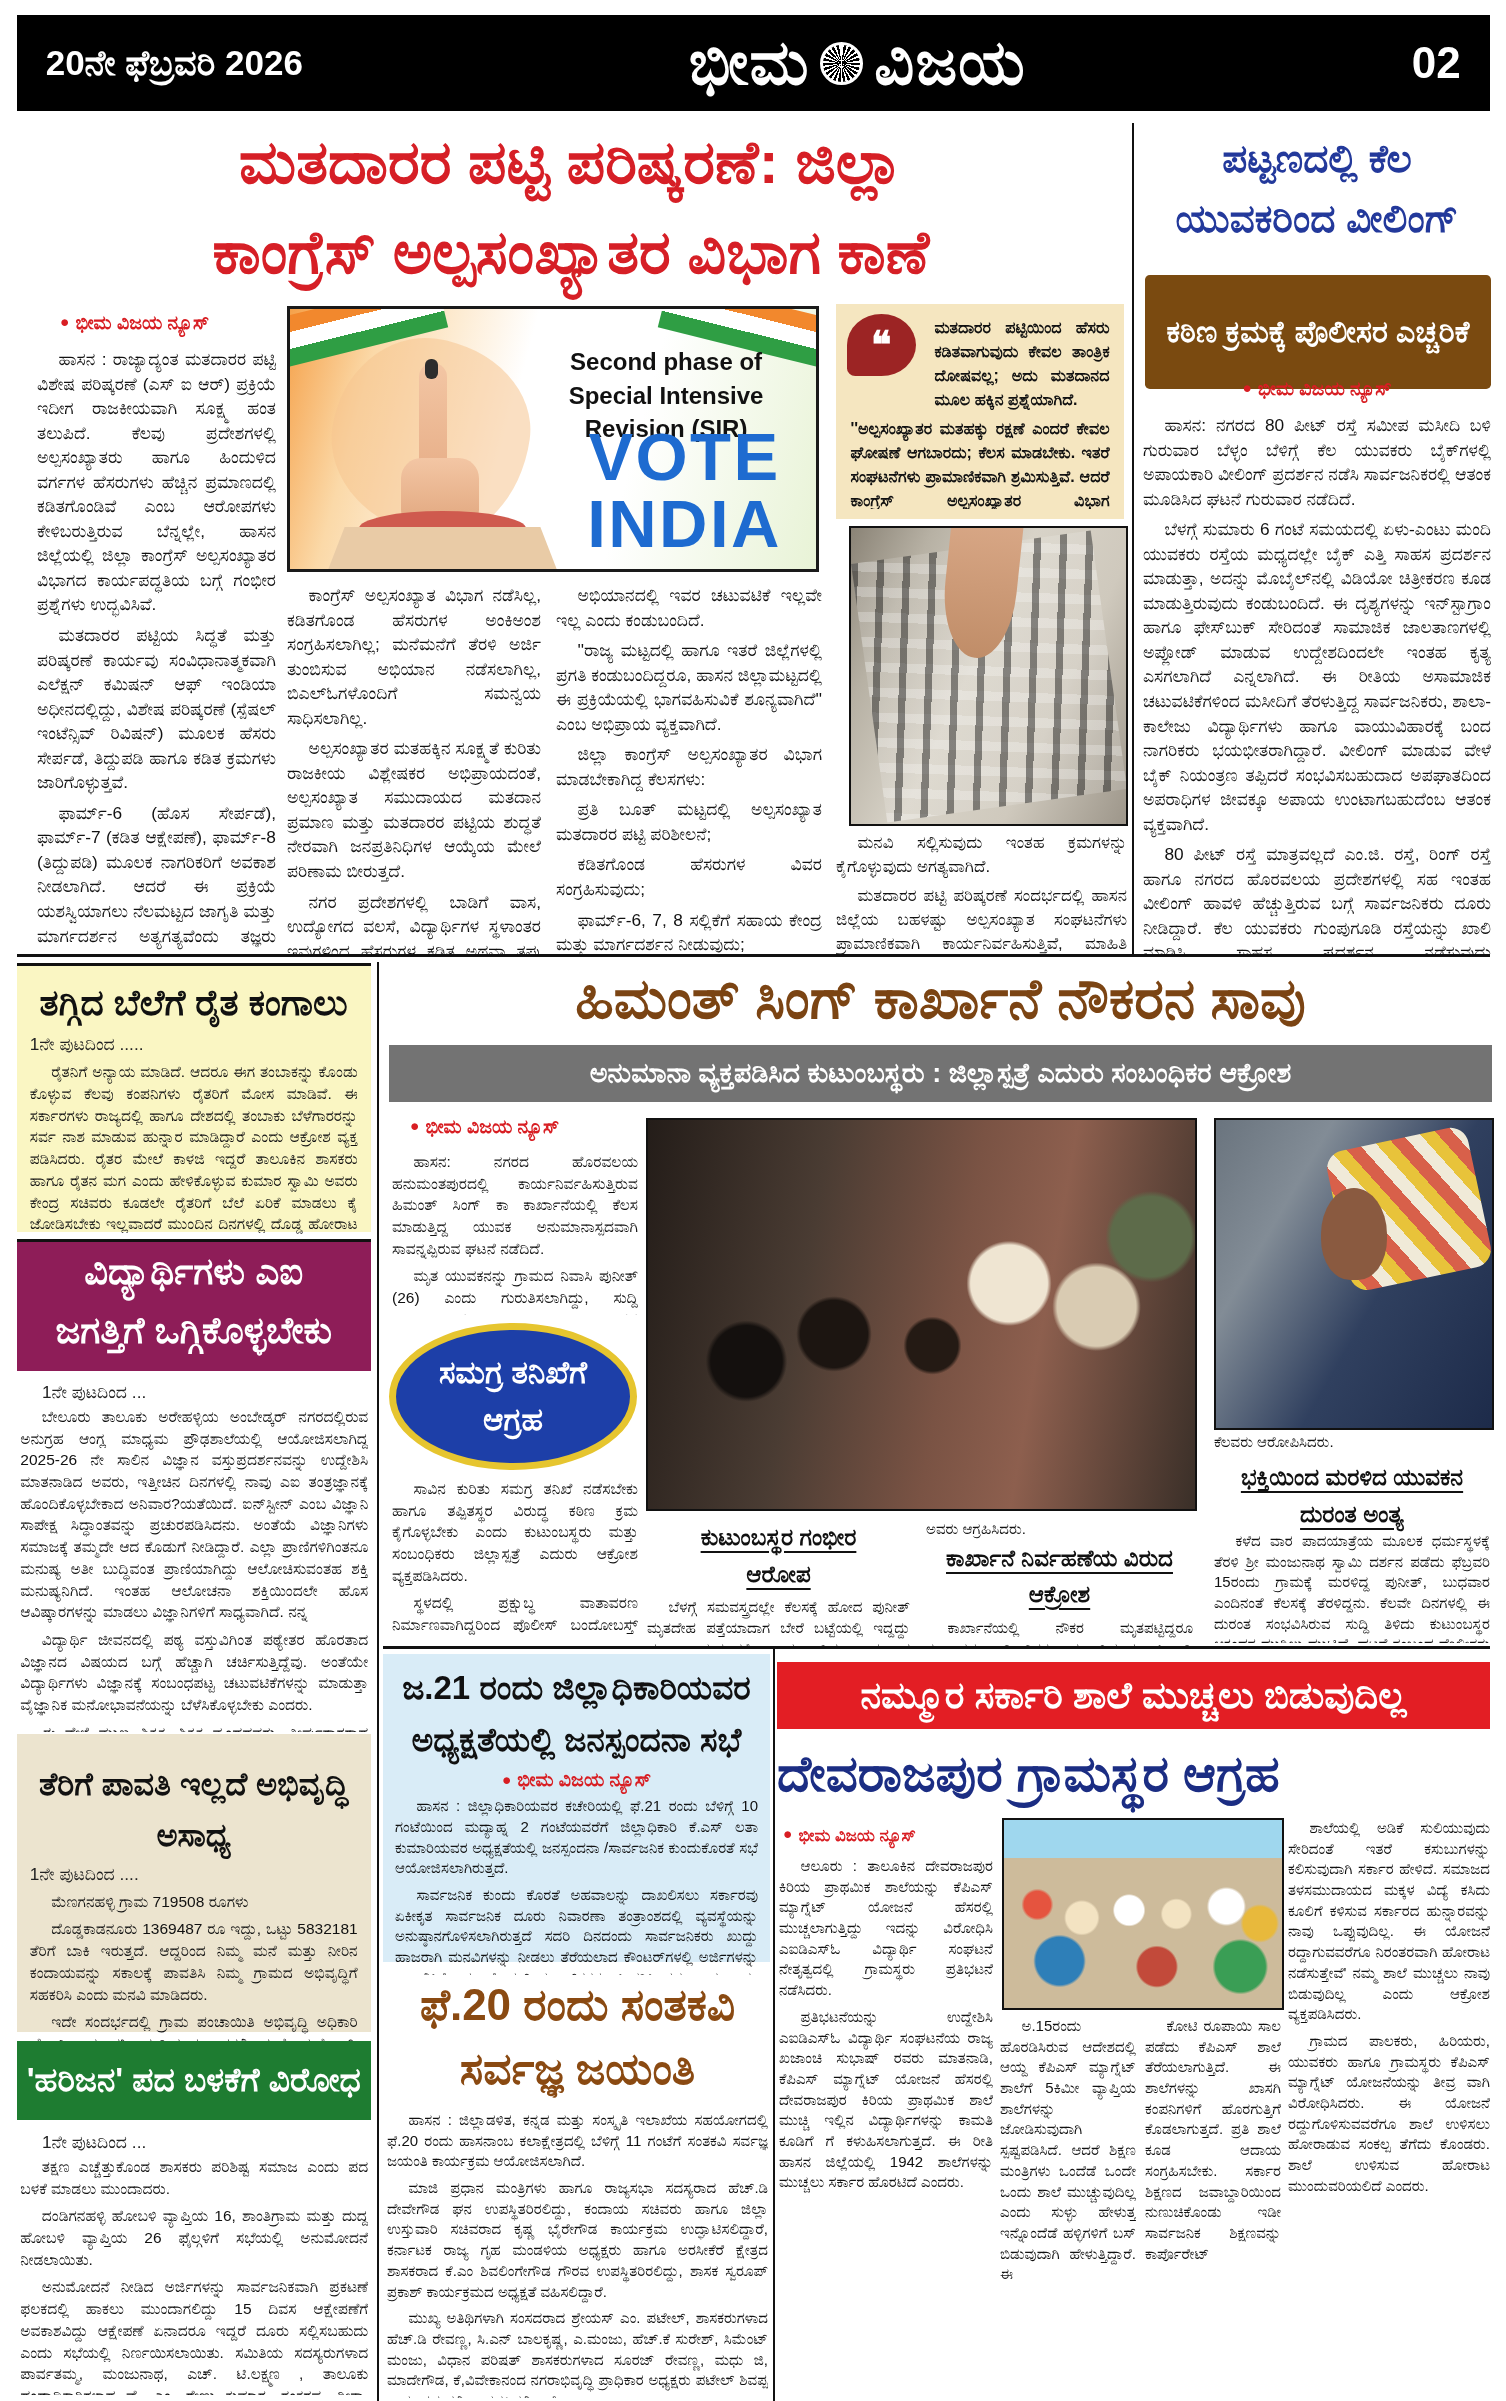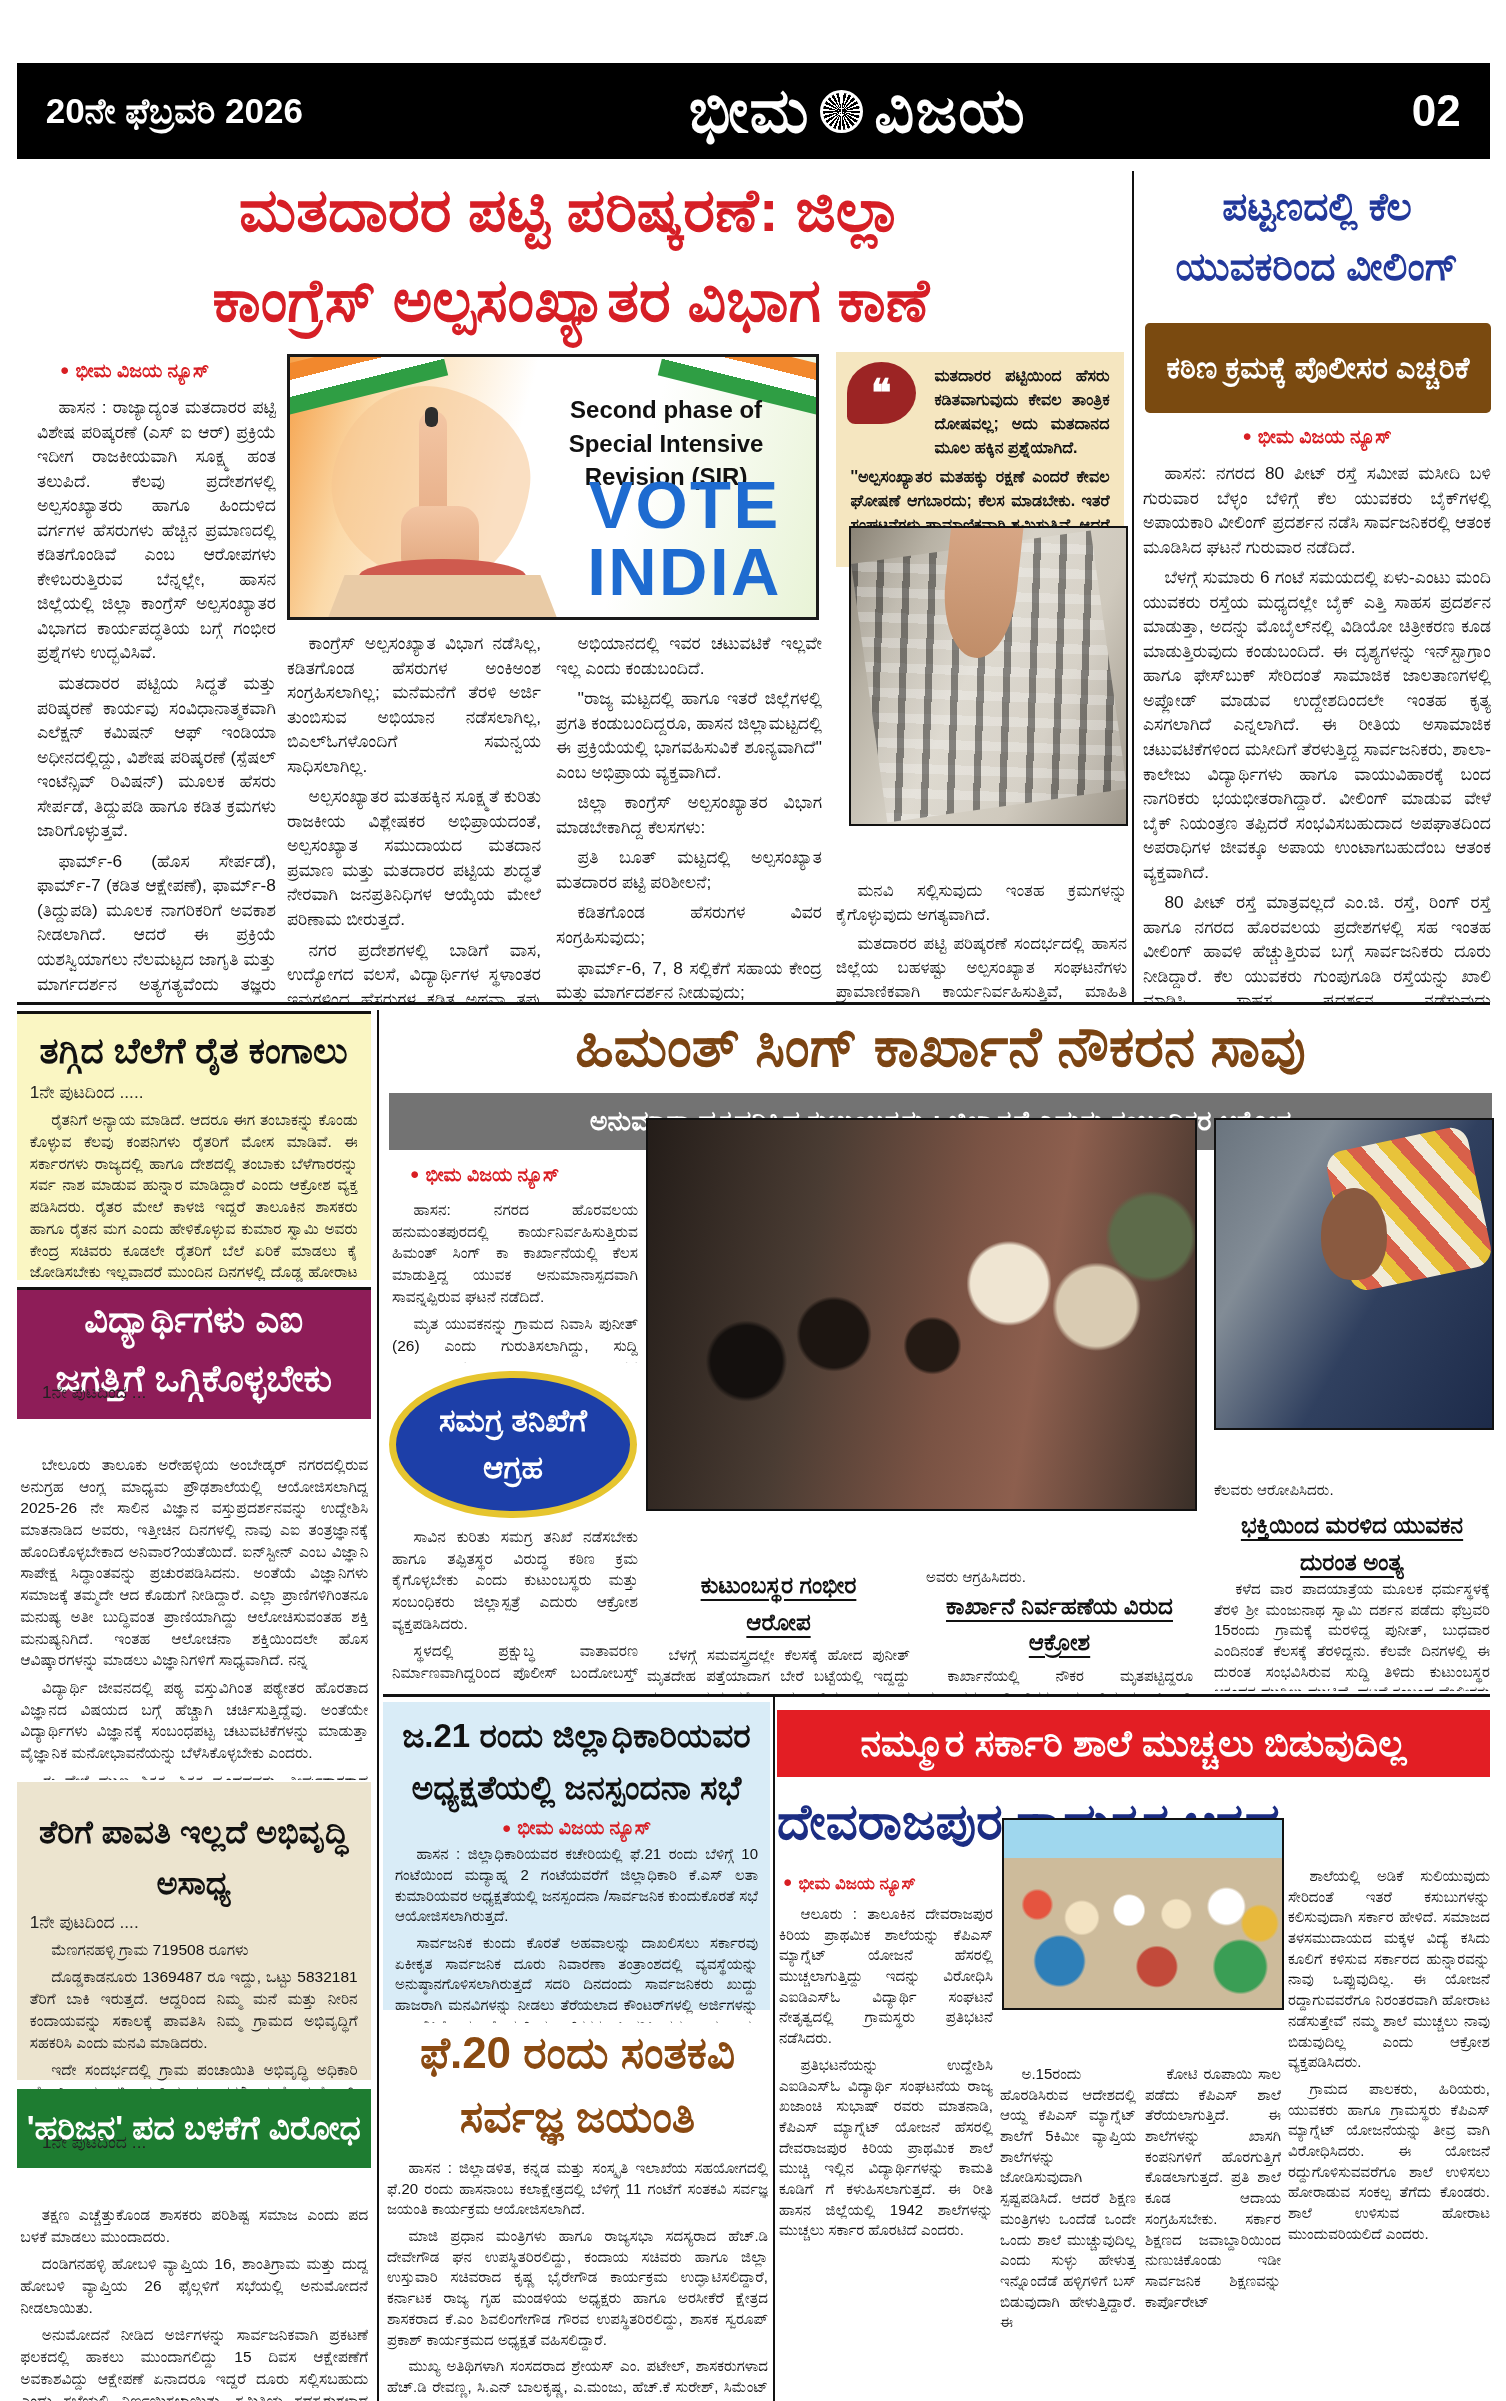--- a/index.html
+++ b/index.html
@@ -1,18 +1,18 @@
 <!DOCTYPE html>
 <html style="font-size:9.6px"><head>
 <meta charset="utf-8">
 <style>
   html,body{margin:0;padding:0;background:#e8e8e8;}
   .page{position:relative;width:1507px;height:2401px;background:#fff;overflow:hidden;
         font-family:"Liberation Sans",sans-serif;color:#111;}
-  .b{position:absolute;box-sizing:border-box;margin-top:48px;}
+  .b{position:absolute;box-sizing:border-box;}
   .txt{font-size:17.3px;line-height:1.42;text-align:justify;overflow:hidden;}
   .txt p{margin:0 0 6px;text-indent:21.5px;}
   .txt.small{font-size:15.5px;line-height:1.4;}
   .txt.tiny{font-size:15px;line-height:1.38;}
   .byline{color:#d81e23;font-weight:bold;font-size:19px;white-space:nowrap;}
   .byline .dot{font-size:15.5px;vertical-align:1.8px;margin-right:6px;}
   .contd{font-size:17.3px;color:#222;margin:2.4px 0 6px;}
   .rule{background:#111;}
   .ctr{text-align:center;}
   .masthead{background:#000;color:#fff;display:flex;align-items:center;justify-content:space-between;padding:0 29px;}
@@ -156,21 +156,21 @@
       <p>ಪ್ರತಿ ಬೂತ್ ಮಟ್ಟದಲ್ಲಿ ಅಲ್ಪಸಂಖ್ಯಾತ ಮತದಾರರ ಪಟ್ಟಿ ಪರಿಶೀಲನೆ;</p>
       <p>ಕಡಿತಗೊಂಡ ಹೆಸರುಗಳ ವಿವರ ಸಂಗ್ರಹಿಸುವುದು;</p>
       <p>ಫಾರ್ಮ್-6, 7, 8 ಸಲ್ಲಿಕೆಗೆ ಸಹಾಯ ಕೇಂದ್ರ ಮತ್ತು ಮಾರ್ಗದರ್ಶನ ನೀಡುವುದು;</p>
     </div>
 
   <div class="b rule" style="left:1132px;top:123px;width:2.4px;height:833px;"></div>
   <div class="b hl-blue" style="left:1142px;top:129px;width:350px;">
     <div>ಪಟ್ಟಣದಲ್ಲಿ ಕೆಲ</div>
     <div>ಯುವಕರಿಂದ ವೀಲಿಂಗ್</div>
   </div>
-  <div class="b box-brown" style="left:1145px;top:275px;width:346px;height:90px;">
+  <div class="b box-brown" style="left:1145px;top:275px;width:346px;height:114px;">
     <span>ಕಠಿಣ ಕ್ರಮಕ್ಕೆ ಪೊಲೀಸರ ಎಚ್ಚರಿಕೆ</span>
   </div>
   <div class="b byline ctr" style="left:1142px;top:378px;width:350px;">
     <span class="dot">●</span><span>ಭೀಮ ವಿಜಯ ನ್ಯೂಸ್</span>
   </div>
   <div class="b txt" style="left:1143px;top:413px;width:348px;height:541px;">
       <p>ಹಾಸನ: ನಗರದ 80 ಪೀಟ್ ರಸ್ತೆ ಸಮೀಪ ಮಸೀದಿ ಬಳಿ ಗುರುವಾರ ಬೆಳ್ಳಂ ಬೆಳಿಗ್ಗೆ ಕೆಲ ಯುವಕರು ಬೈಕ್‌ಗಳಲ್ಲಿ ಅಪಾಯಕಾರಿ ವೀಲಿಂಗ್ ಪ್ರದರ್ಶನ ನಡೆಸಿ ಸಾರ್ವಜನಿಕರಲ್ಲಿ ಆತಂಕ ಮೂಡಿಸಿದ ಘಟನೆ ಗುರುವಾರ ನಡೆದಿದೆ.</p>
       <p>ಬೆಳಗ್ಗೆ ಸುಮಾರು 6 ಗಂಟೆ ಸಮಯದಲ್ಲಿ ಏಳು-ಎಂಟು ಮಂದಿ ಯುವಕರು ರಸ್ತೆಯ ಮಧ್ಯದಲ್ಲೇ ಬೈಕ್ ಎತ್ತಿ ಸಾಹಸ ಪ್ರದರ್ಶನ ಮಾಡುತ್ತಾ, ಅದನ್ನು ಮೊಬೈಲ್‌ನಲ್ಲಿ ವಿಡಿಯೋ ಚಿತ್ರೀಕರಣ ಕೂಡ ಮಾಡುತ್ತಿರುವುದು ಕಂಡುಬಂದಿದೆ. ಈ ದೃಶ್ಯಗಳನ್ನು ಇನ್‌ಸ್ಟಾಗ್ರಾಂ ಹಾಗೂ ಫೇಸ್‌ಬುಕ್ ಸೇರಿದಂತೆ ಸಾಮಾಜಿಕ ಜಾಲತಾಣಗಳಲ್ಲಿ ಅಪ್ಲೋಡ್ ಮಾಡುವ ಉದ್ದೇಶದಿಂದಲೇ ಇಂತಹ ಕೃತ್ಯ ಎಸಗಲಾಗಿದೆ ಎನ್ನಲಾಗಿದೆ. ಈ ರೀತಿಯ ಅಸಾಮಾಜಿಕ ಚಟುವಟಿಕೆಗಳಿಂದ ಮಸೀದಿಗೆ ತೆರಳುತ್ತಿದ್ದ ಸಾರ್ವಜನಿಕರು, ಶಾಲಾ-ಕಾಲೇಜು ವಿದ್ಯಾರ್ಥಿಗಳು ಹಾಗೂ ವಾಯುವಿಹಾರಕ್ಕೆ ಬಂದ ನಾಗರಿಕರು ಭಯಭೀತರಾಗಿದ್ದಾರೆ. ವೀಲಿಂಗ್ ಮಾಡುವ ವೇಳೆ ಬೈಕ್ ನಿಯಂತ್ರಣ ತಪ್ಪಿದರೆ ಸಂಭವಿಸಬಹುದಾದ ಅಪಘಾತದಿಂದ ಅಪರಾಧಿಗಳ ಜೀವಕ್ಕೂ ಅಪಾಯ ಉಂಟಾಗಬಹುದೆಂಬ ಆತಂಕ ವ್ಯಕ್ತವಾಗಿದೆ.</p>
       <p>80 ಪೀಟ್ ರಸ್ತೆ ಮಾತ್ರವಲ್ಲದೆ ಎಂ.ಜಿ. ರಸ್ತೆ, ರಿಂಗ್ ರಸ್ತೆ ಹಾಗೂ ನಗರದ ಹೊರವಲಯ ಪ್ರದೇಶಗಳಲ್ಲಿ ಸಹ ಇಂತಹ ವೀಲಿಂಗ್ ಹಾವಳಿ ಹೆಚ್ಚುತ್ತಿರುವ ಬಗ್ಗೆ ಸಾರ್ವಜನಿಕರು ದೂರು ನೀಡಿದ್ದಾರೆ. ಕೆಲ ಯುವಕರು ಗುಂಪುಗೂಡಿ ರಸ್ತೆಯನ್ನು ಖಾಲಿ ಮಾಡಿಸಿ ಸಾಹಸ ಪ್ರದರ್ಶನ ನಡೆಸುವುದು ಸಾಮಾನ್ಯವಾಗುತ್ತಿರುವುದು ಕಾನೂನು ಸುವ್ಯವಸ್ಥೆಗೆ ಸವಾಲಾಗಿದೆ.</p>
     </div>

